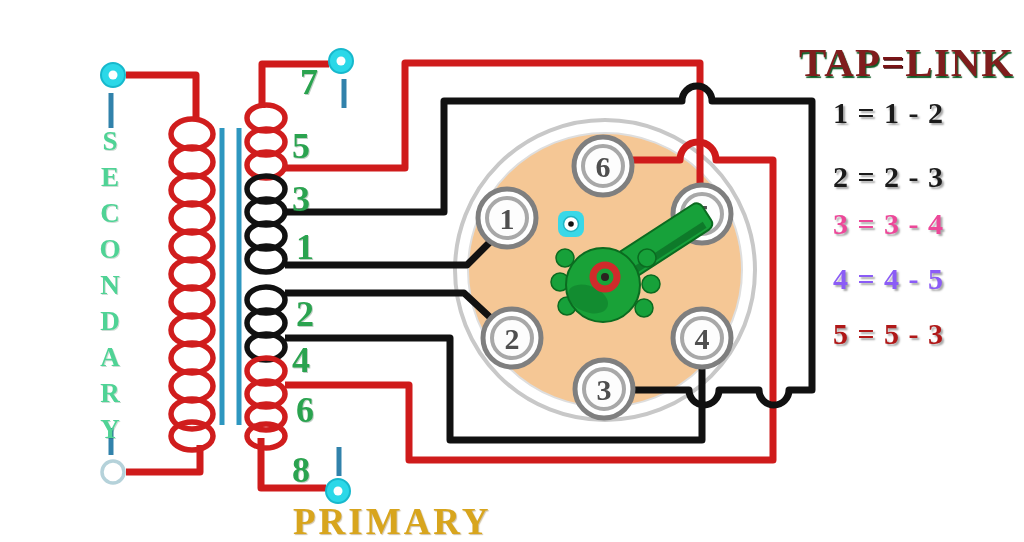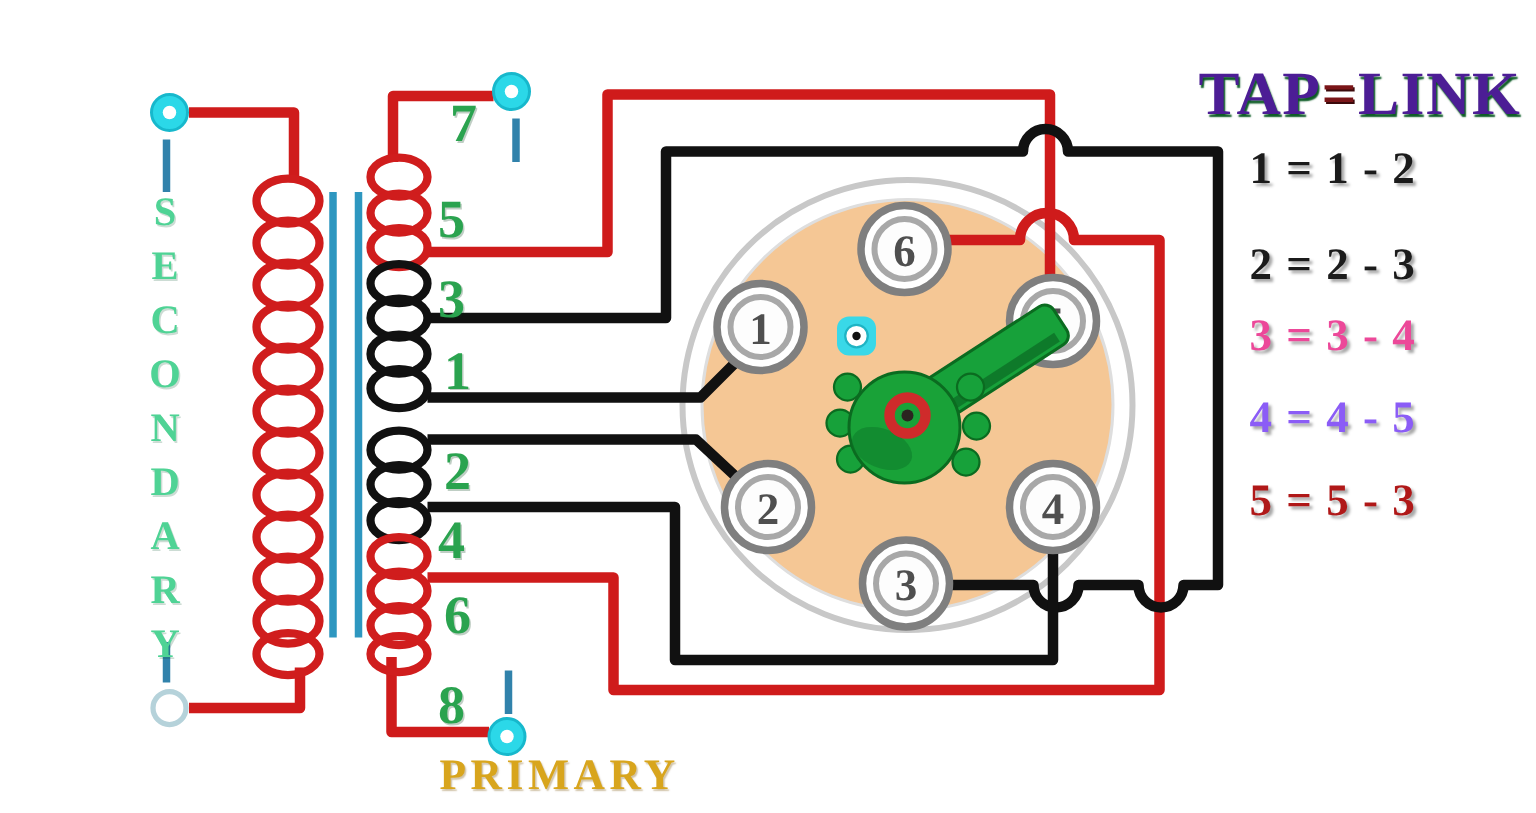--- a/index.html
+++ b/index.html
@@ -4,26 +4,26 @@
 <style>
   html,body{margin:0;padding:0;background:#ffffff;}
   #stage{position:relative;width:1024px;height:542px;background:#ffffff;overflow:hidden;
          font-family:"Liberation Serif",serif;}
   #diagram-svg{position:absolute;left:0;top:0;}
   .lbl{position:absolute;font-weight:bold;line-height:1;}
   .tap-num{font-size:36px;color:#2aa34f;text-shadow:1px 1px 0 rgba(0,60,20,.25);}
   #secondary-label{left:96px;top:126px;height:310px;font-size:27px;color:#4fd395;
      writing-mode:vertical-rl;text-orientation:upright;letter-spacing:6px;
      text-shadow:1px 1px 0 rgba(0,80,40,.2);}
-  #primary-label{left:293px;top:503px;font-size:29px;color:#d8a51d;letter-spacing:3px;
+  #primary-label{left:293px;top:503px;font-size:37px;color:#d8a51d;letter-spacing:3px;
      text-shadow:1px 1px 1px rgba(120,80,0,.35);}
   #legend{position:absolute;left:0;top:0;}
   #legend-title{position:absolute;left:799px;top:38px;font-weight:bold;font-size:41px;
      letter-spacing:1px;white-space:nowrap;}
-  #legend-title .t-green{color:#4c1d95;text-shadow:1px 2px 1px #0d5c26;text-align:right;}
+  #legend-title .t-green{color:#7f1d1d;text-shadow:1px 2px 1px #0d5c26;text-align:right;}
   #legend-title .t-eq{color:#7a1518;text-shadow:1px 1px 0 #3c0a0b;}
   .legend-row{position:absolute;left:833px;font-weight:bold;font-size:30px;
      letter-spacing:1px;white-space:nowrap;text-shadow:2px 2px 2px rgba(0,0,0,.35);}
 </style>
 </head>
 <body>
 
 <div id="stage">
 
 <svg id="diagram-svg" width="1024" height="542" viewBox="0 0 1024 542">

